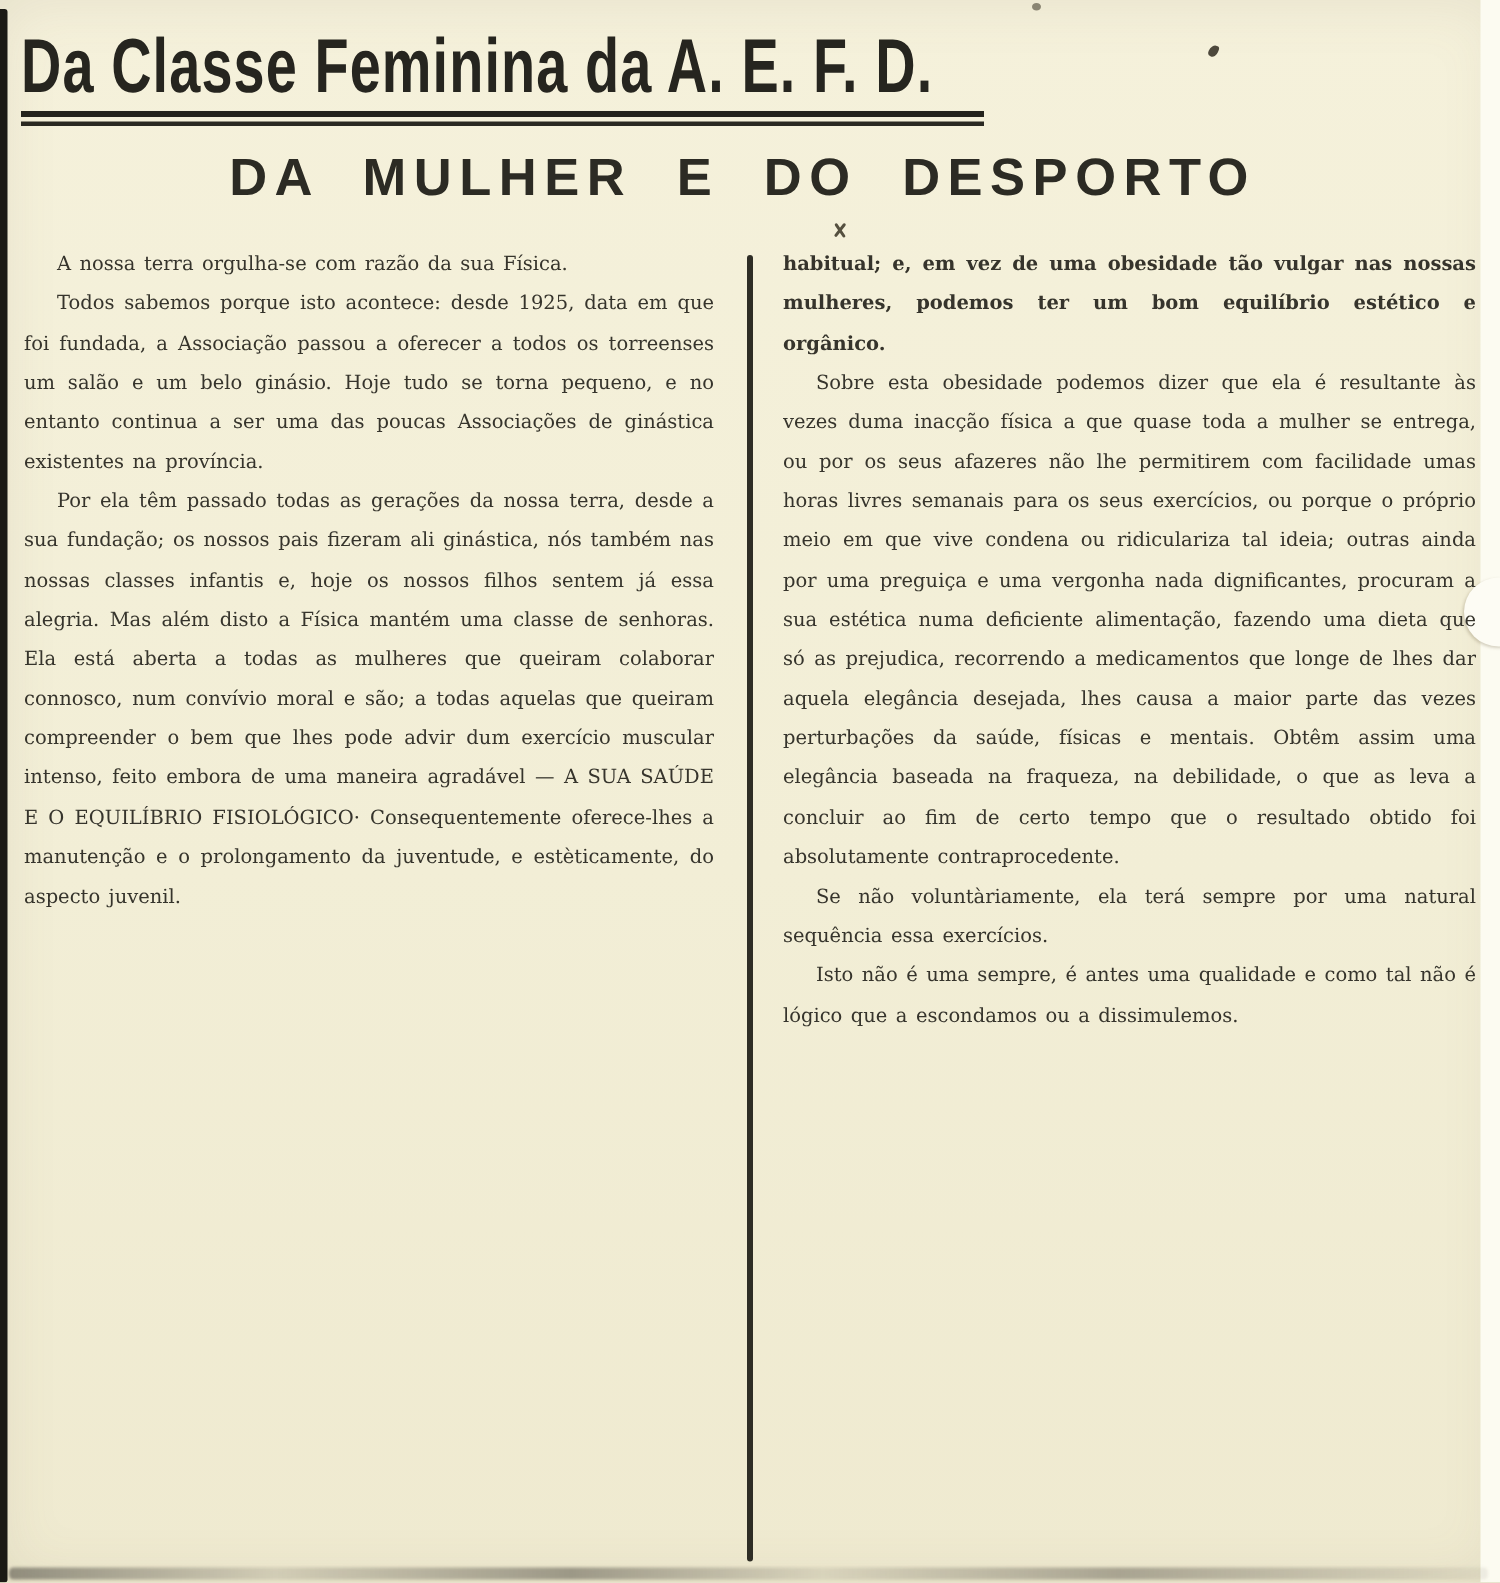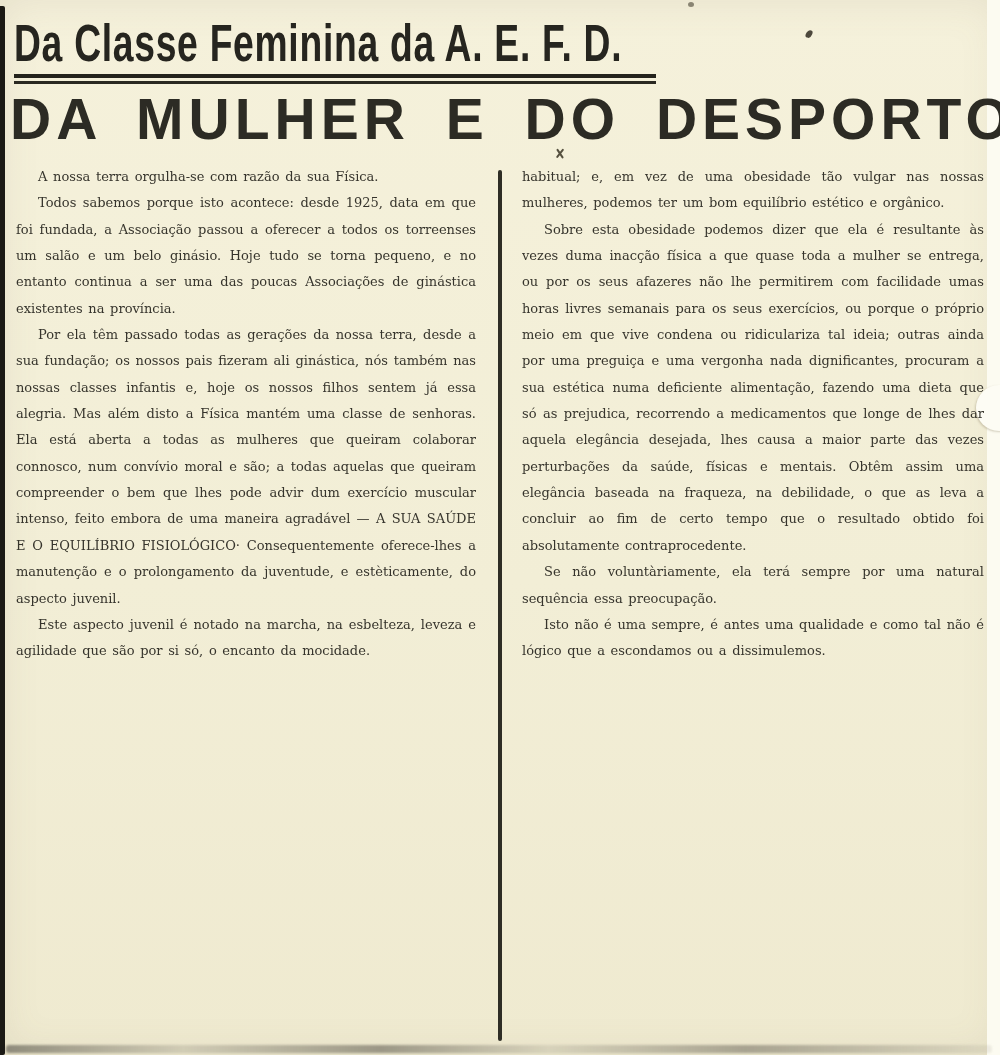--- a/index.html
+++ b/index.html
@@ -61,40 +61,40 @@
     transform: scaleX(0.73); transform-origin: 0 50%;
     letter-spacing: 1px;
   }
   .rule {
     position: absolute; left: 14px; top: 74px; width: 642px; height: 3px;
     border-top: 4px solid #24231c; border-bottom: 3px solid #2a2921;
   }
   .title {
     position: absolute; left: 10px; right: 20px; top: 92px; margin: 0;
     font-family: "Liberation Sans", sans-serif;
-    font-weight: bold; font-size: 57px; line-height: 54px;
+    font-weight: bold; font-size: 35px; line-height: 54px;
     letter-spacing: 5px; word-spacing: 15px;
     text-align: center; color: #2c2b24; white-space: nowrap;
   }
   
   .divider {
     position: absolute; left: 498px; top: 170px; width: 4px; height: 871px;
     background: #2e2d25; border-radius: 2px;
   }
   .col {
     position: absolute; top: 164px; height: 887px; overflow: hidden;
     font-family: "DejaVu Serif", serif;
     font-size: 13px; line-height: 26.35px;
     text-align: justify; color: #36342c;
     word-spacing: 1.5px;
   }
   #left-col  { left: 16px;  width: 460px; }
   #right-col { left: 522px; width: 462px; }
   .col p { margin: 0; text-indent: 22px; }
-  #right-col p:first-child { text-indent: 0; }
+  #right-col p:first-child { text-indent: 0; font-weight: bold; }
 </style>
 </head>
 <body>
 
 <div id="page">
 
   <div class="edge-left"></div>
   <div class="edge-right"></div>
   <div class="notch"></div>
 
@@ -105,24 +105,23 @@
   <div class="speck-1"></div>
   <div class="speck-2"></div>
   <div class="speck-3"></div>
 
   <div class="divider"></div>
 
   <div class="col" id="left-col">
       <p>A nossa terra orgulha-se com razão da sua Física.</p>
       <p>Todos sabemos porque isto acontece: desde 1925, data em que foi fundada, a Associação passou a oferecer a todos os torreenses um salão e um belo ginásio. Hoje tudo se torna pequeno, e no entanto continua a ser uma das poucas Associações de ginástica existentes na província.</p>
       <p>Por ela têm passado todas as gerações da nossa terra, desde a sua fundação; os nossos pais fizeram ali ginástica, nós também nas nossas classes infantis e, hoje os nossos filhos sentem já essa alegria. Mas além disto a Física mantém uma classe de senhoras. Ela está aberta a todas as mulheres que queiram colaborar connosco, num convívio moral e são; a todas aquelas que queiram compreender o bem que lhes pode advir dum exercício muscular intenso, feito embora de uma maneira agradável — A SUA SAÚDE E O EQUILÍBRIO FISIOLÓGICO· Consequentemente oferece-lhes a manutenção e o prolongamento da juventude, e estèticamente, do aspecto juvenil.</p>
-      <p>Este aspecto juvenil é notado na marcha, na esbelteza, leveza e agilidade que são por si só, o encanto da mocidade.</p>
     </div>
 
   <div class="col" id="right-col">
       <p>habitual; e, em vez de uma obesidade tão vulgar nas nossas mulheres, podemos ter um bom equilíbrio estético e orgânico.</p>
       <p>Sobre esta obesidade podemos dizer que ela é resultante às vezes duma inacção física a que quase toda a mulher se entrega, ou por os seus afazeres não lhe permitirem com facilidade umas horas livres semanais para os seus exercícios, ou porque o próprio meio em que vive condena ou ridiculariza tal ideia; outras ainda por uma preguiça e uma vergonha nada dignificantes, procuram a sua estética numa deficiente alimentação, fazendo uma dieta que só as prejudica, recorrendo a medicamentos que longe de lhes dar aquela elegância desejada, lhes causa a maior parte das vezes perturbações da saúde, físicas e mentais. Obtêm assim uma elegância baseada na fraqueza, na debilidade, o que as leva a concluir ao fim de certo tempo que o resultado obtido foi absolutamente contraprocedente.</p>
-      <p>Se não voluntàriamente, ela terá sempre por uma natural sequência essa preocupação.</p>
+      <p>Se não voluntàriamente, ela terá sempre por uma natural sequência essa exercícios.</p>
       <p>Isto não é uma sempre, é antes uma qualidade e como tal não é lógico que a escondamos ou a dissimulemos.</p>
     </div>
 
   <div class="smudge"></div>
 </div>
 
 </body></html>

